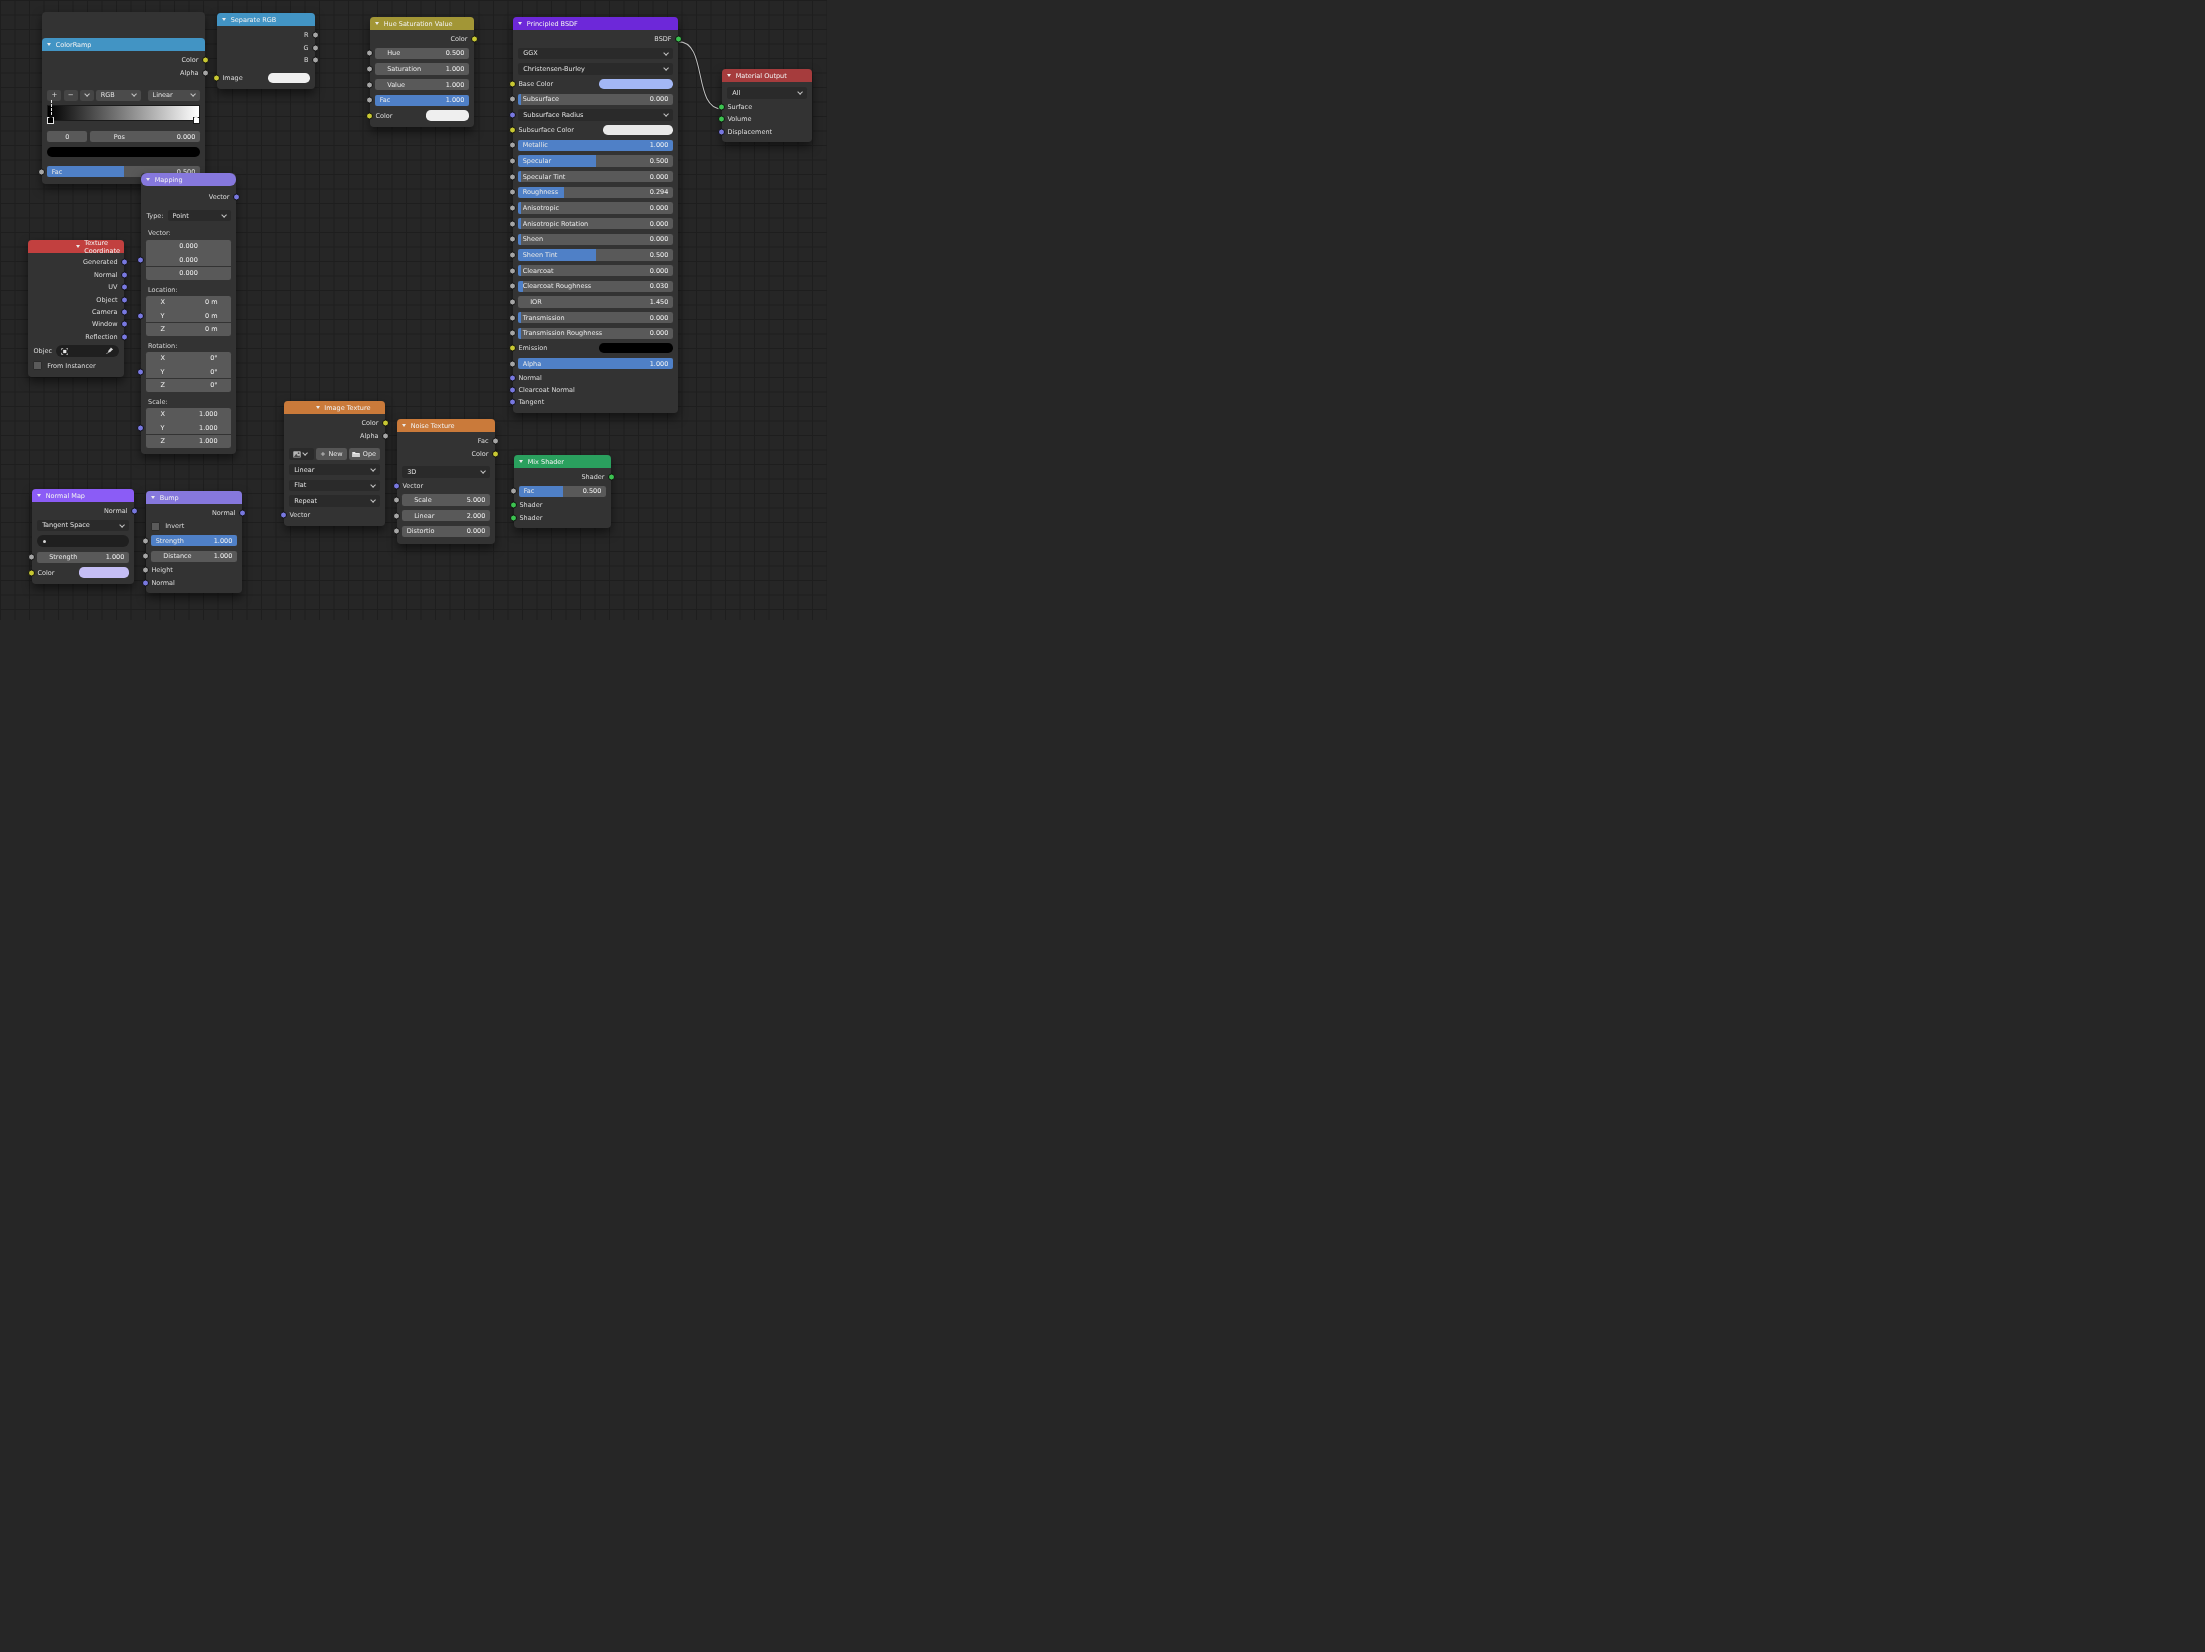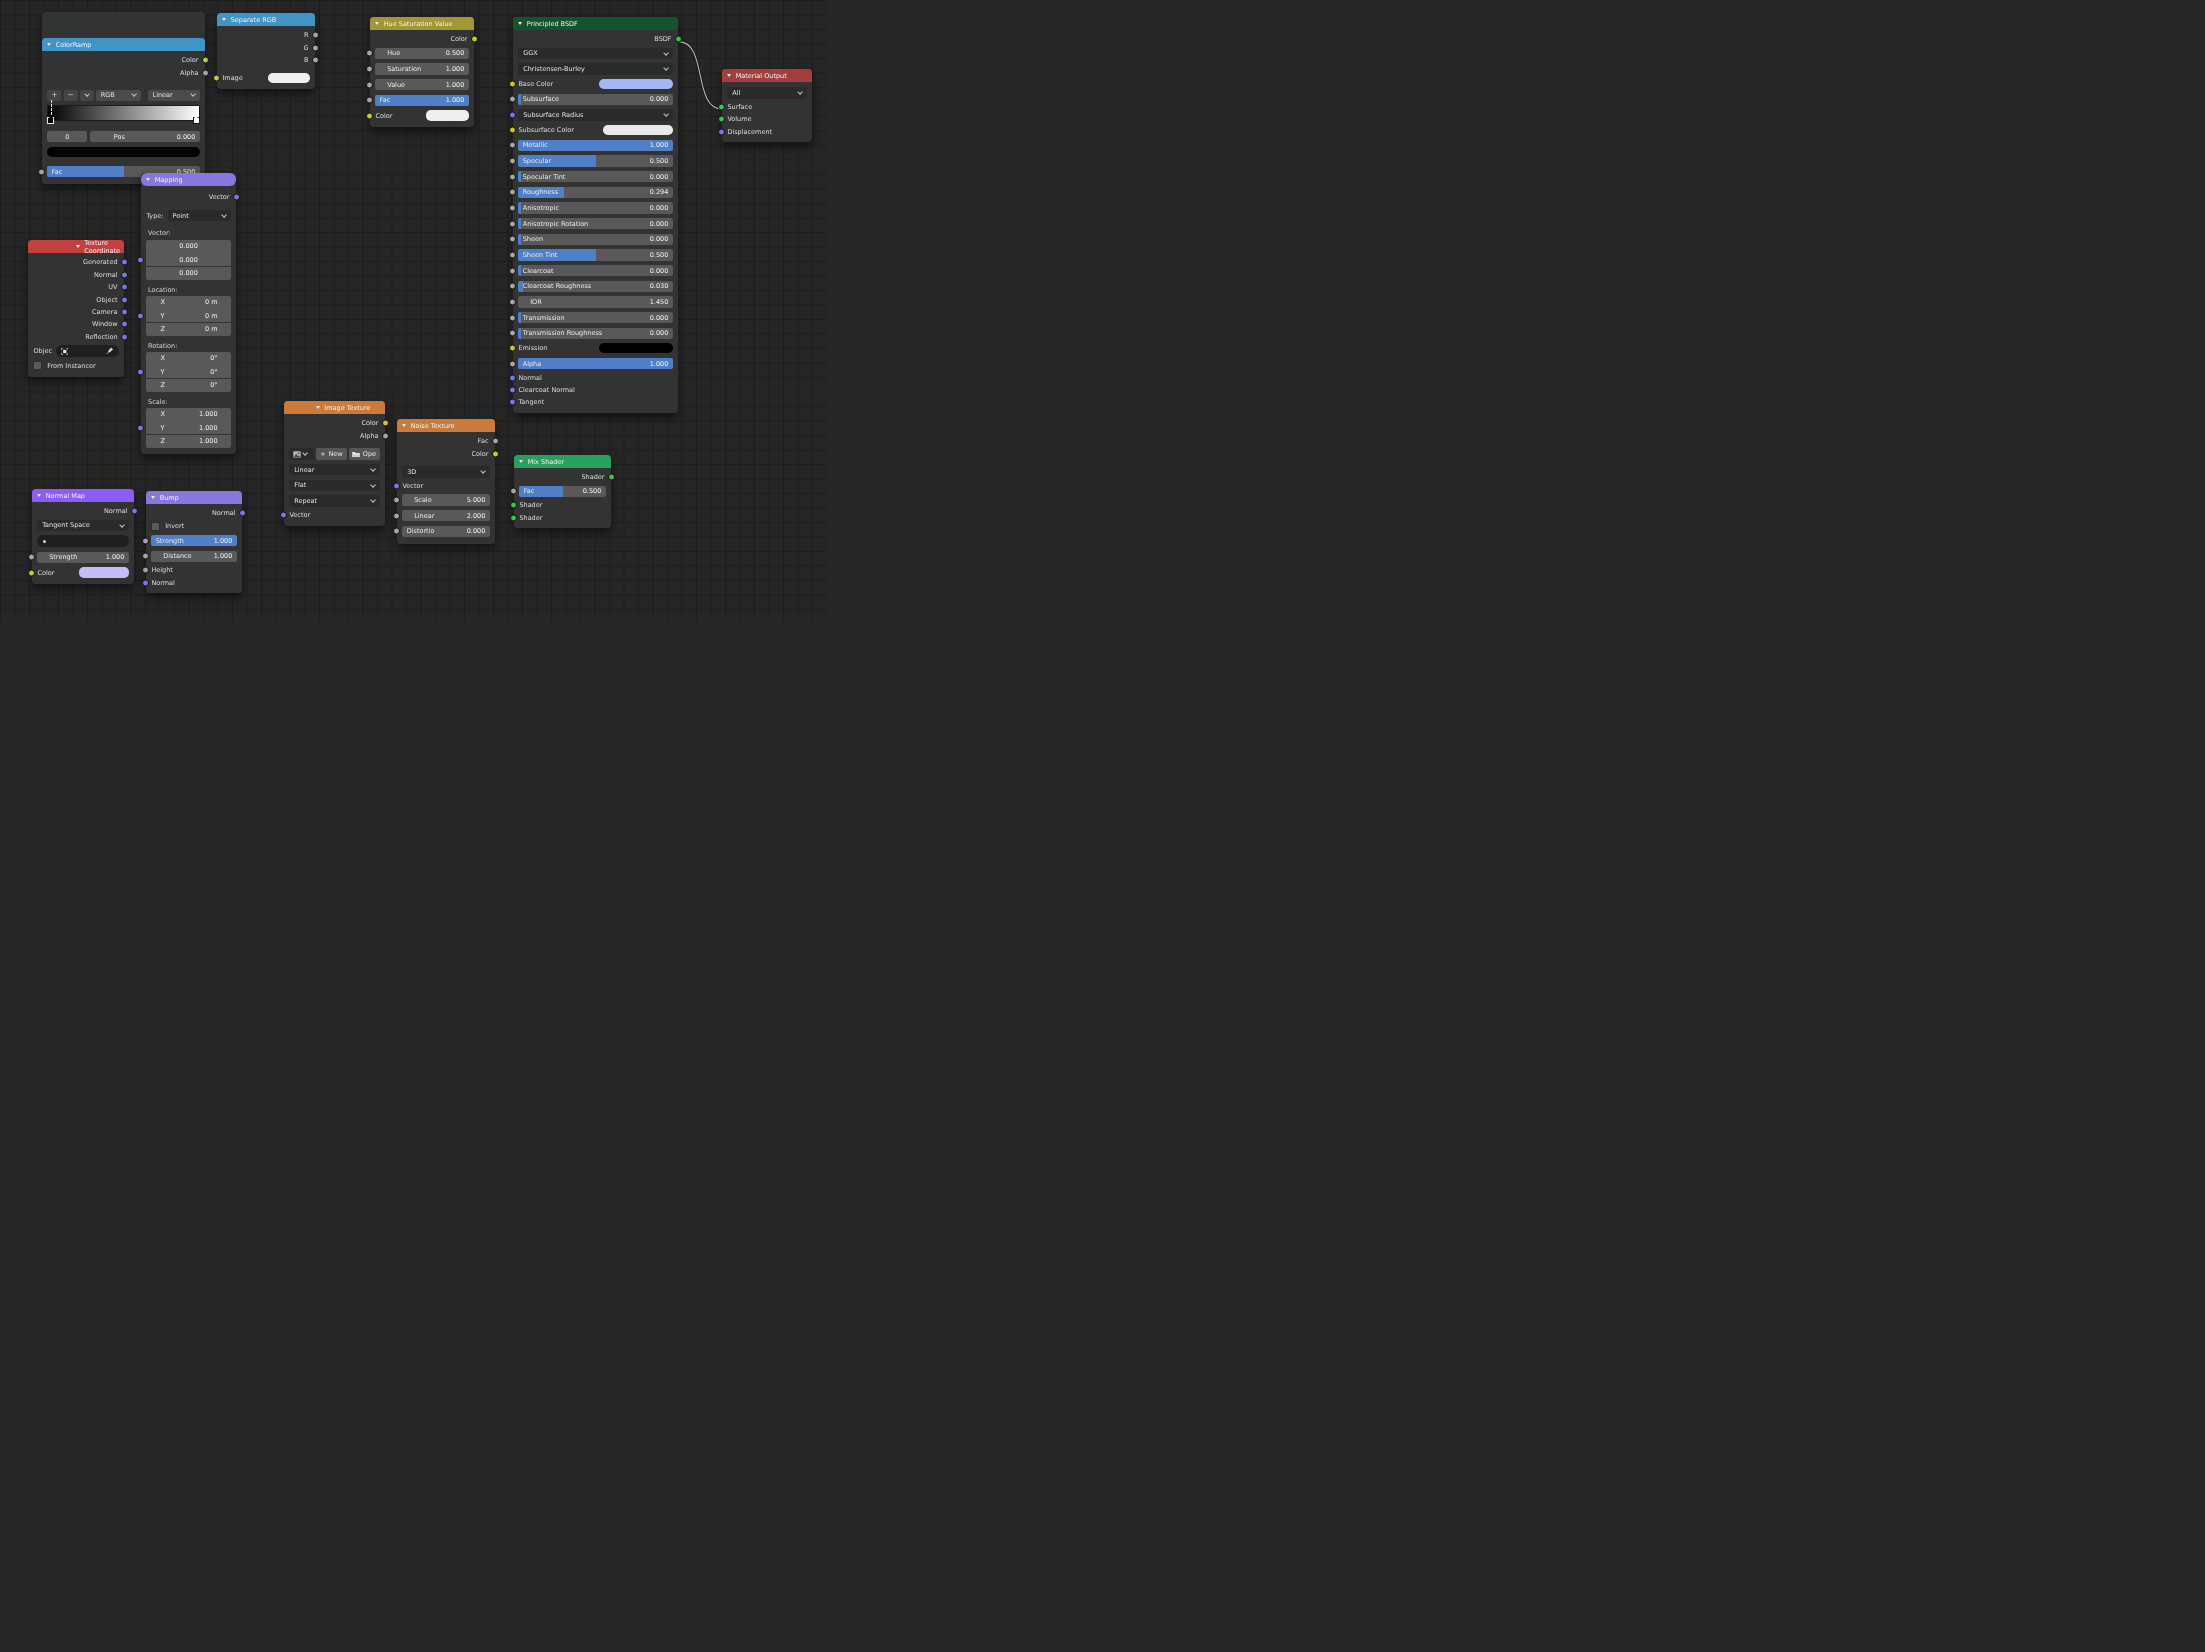--- a/index.html
+++ b/index.html
@@ -195,21 +195,21 @@
     </div>
     <div class="row">
       <span class="sock in s-yellow"></span>
       <span class="lab">Color</span>
       <span class="swatch" style="width:43px;background:#efefef;"></span>
     </div>
   </div>
 </div>
 
 <div class="node" style="left:513px;top:17px;width:165px;">
-  <div class="nh" style="background:#14532d;">
+  <div class="nh" style="background:#6d28d9;">
     <span class="tri"></span>
     <span>Principled BSDF</span>
   </div>
   <div class="nbody">
     <div class="row">
       <span class="out-label lab">BSDF</span>
       <span class="sock out s-green"></span>
     </div>
     <div class="row">
       <span class="dd">

